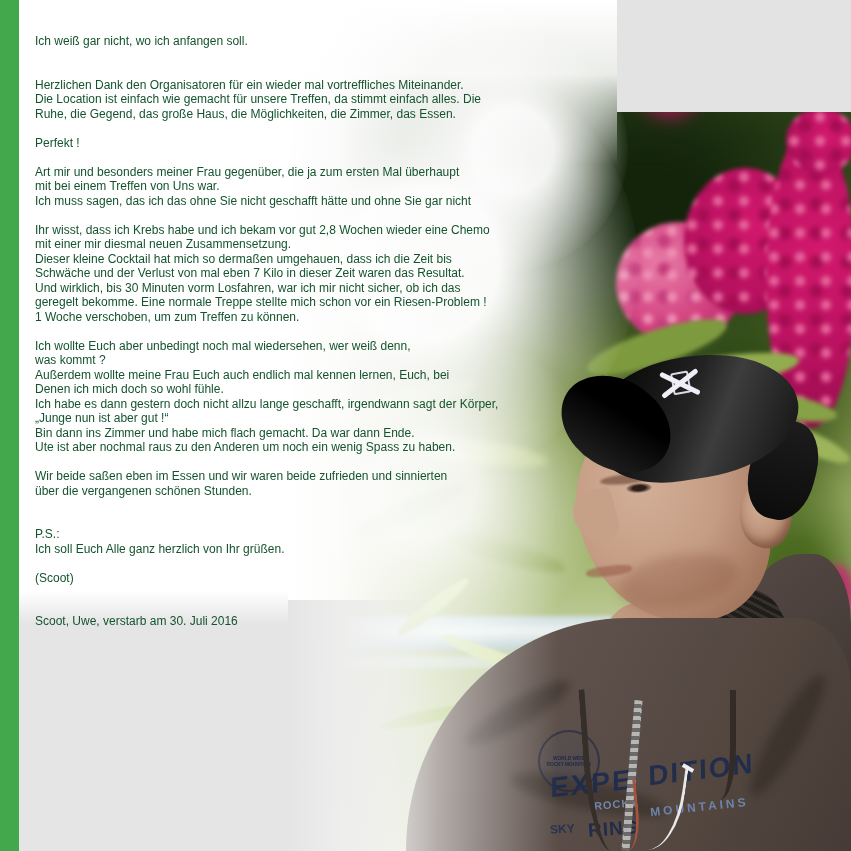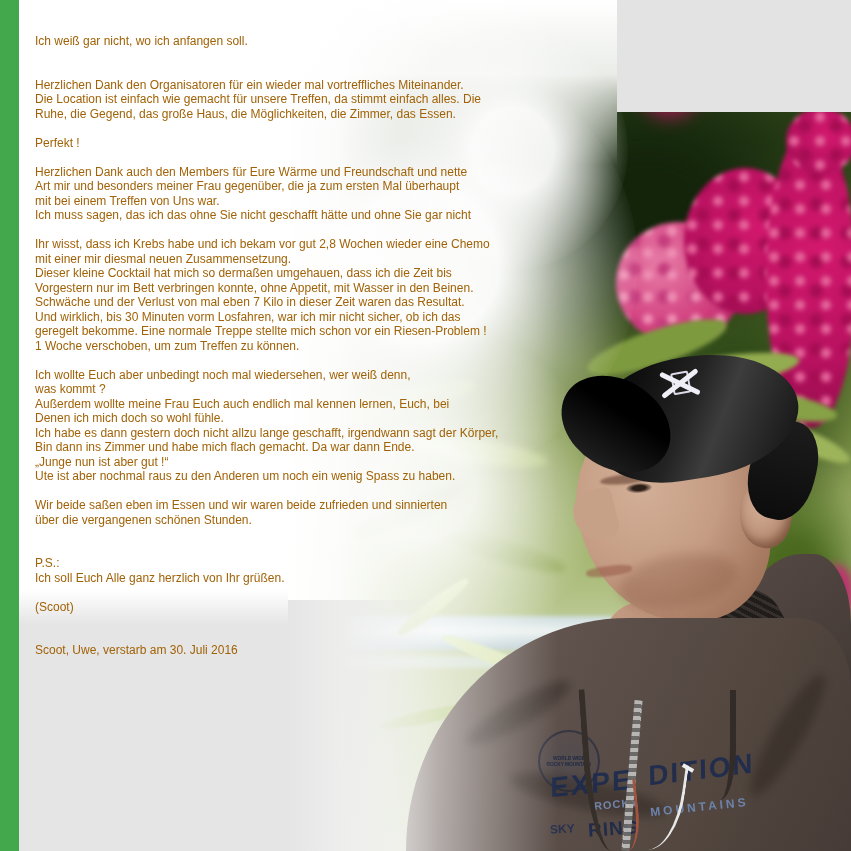--- a/index.html
+++ b/index.html
@@ -142,21 +142,21 @@
       background:linear-gradient(to right,#ffffff 0,rgba(255,255,255,.95) 50px,rgba(255,255,255,0) 100%);}
   .fade-top{left:0;top:0;width:329px;height:165px;
       background:linear-gradient(to bottom,#ffffff 0,rgba(255,255,255,.9) 45%,rgba(255,255,255,0) 100%);}
   .fade-gray-bl{left:0;top:600px;width:150px;height:251px;
       background:linear-gradient(to right,#e5e5e5 0,rgba(229,229,229,0) 100%);}
 
   
   .gray-top{position:absolute;left:617px;top:0;width:234px;height:112px;background:#e3e3e3;}
 
   
-  .letter{position:absolute;left:35px;top:34px;width:530px;color:#a16207;
+  .letter{position:absolute;left:35px;top:34px;width:530px;color:#14532d;
       font-size:12px;line-height:14.5px;}
   .letter .tline{min-height:14.5px;white-space:pre-wrap;}
 </style>
 </head>
 <body>
 
 <div class="page">
 
   <div class="left-col"></div>
   <div class="green-bar"></div>
@@ -258,41 +258,39 @@
   <div class="letter">
       <div class="tline">Ich weiß gar nicht, wo ich anfangen soll.</div>
       <div class="tline"></div>
       <div class="tline"></div>
       <div class="tline">Herzlichen Dank den Organisatoren für ein wieder mal vortreffliches Miteinander.</div>
       <div class="tline">Die Location ist einfach wie gemacht für unsere Treffen, da stimmt einfach alles. Die</div>
       <div class="tline">Ruhe, die Gegend, das große Haus, die Möglichkeiten, die Zimmer, das Essen.</div>
       <div class="tline"></div>
       <div class="tline">Perfekt !</div>
       <div class="tline"></div>
-      <div class="tline">Herzlichen Dank auch den Members für Eure Wärme und Freundschaft und nette</div>
       <div class="tline">Art mir und besonders meiner Frau gegenüber, die ja zum ersten Mal überhaupt</div>
       <div class="tline">mit bei einem Treffen von Uns war.</div>
       <div class="tline">Ich muss sagen, das ich das ohne Sie nicht geschafft hätte und ohne Sie gar nicht</div>
       <div class="tline"></div>
       <div class="tline">Ihr wisst, dass ich Krebs habe und ich bekam vor gut 2,8 Wochen wieder eine Chemo</div>
       <div class="tline">mit einer mir diesmal neuen Zusammensetzung.</div>
       <div class="tline">Dieser kleine Cocktail hat mich so dermaßen umgehauen, dass ich die Zeit bis</div>
-      <div class="tline">Vorgestern nur im Bett verbringen konnte, ohne Appetit, mit Wasser in den Beinen.</div>
       <div class="tline">Schwäche und der Verlust von mal eben 7 Kilo in dieser Zeit waren das Resultat.</div>
       <div class="tline">Und wirklich, bis 30 Minuten vorm Losfahren, war ich mir nicht sicher, ob ich das</div>
       <div class="tline">geregelt bekomme. Eine normale Treppe stellte mich schon vor ein Riesen-Problem !</div>
       <div class="tline">1 Woche verschoben, um zum Treffen zu können.</div>
       <div class="tline"></div>
       <div class="tline">Ich wollte Euch aber unbedingt noch mal wiedersehen, wer weiß denn,</div>
       <div class="tline">was kommt ?</div>
       <div class="tline">Außerdem wollte meine Frau Euch auch endlich mal kennen lernen, Euch, bei</div>
       <div class="tline">Denen ich mich doch so wohl fühle.</div>
       <div class="tline">Ich habe es dann gestern doch nicht allzu lange geschafft, irgendwann sagt der Körper,</div>
+      <div class="tline">„Junge nun ist aber gut !“</div>
       <div class="tline">Bin dann ins Zimmer und habe mich flach gemacht. Da war dann Ende.</div>
-      <div class="tline">„Junge nun ist aber gut !“</div>
       <div class="tline">Ute ist aber nochmal raus zu den Anderen um noch ein wenig Spass zu haben.</div>
       <div class="tline"></div>
       <div class="tline">Wir beide saßen eben im Essen und wir waren beide zufrieden und sinnierten</div>
       <div class="tline">über die vergangenen schönen Stunden.</div>
       <div class="tline"></div>
       <div class="tline"></div>
       <div class="tline">P.S.:</div>
       <div class="tline">Ich soll Euch Alle ganz herzlich von Ihr grüßen.</div>
       <div class="tline"></div>
       <div class="tline">(Scoot)</div>

